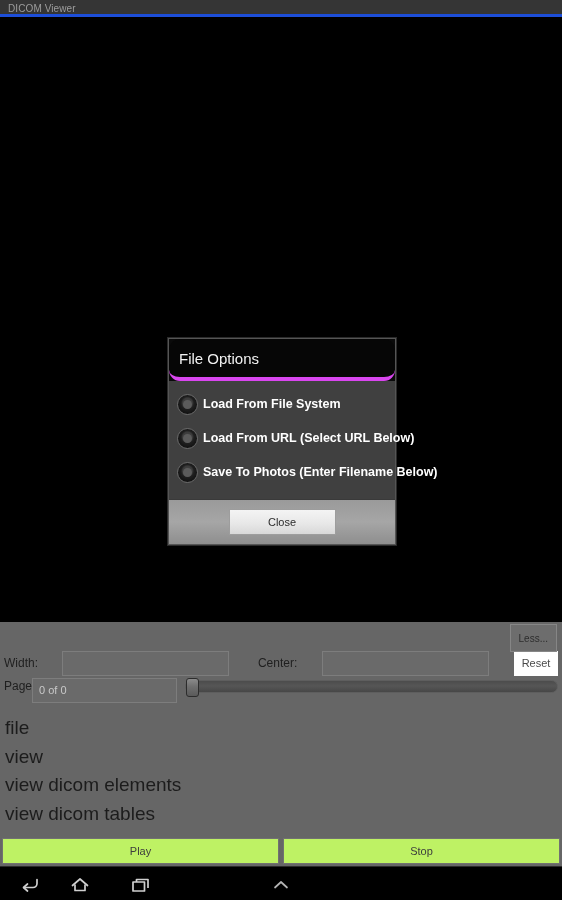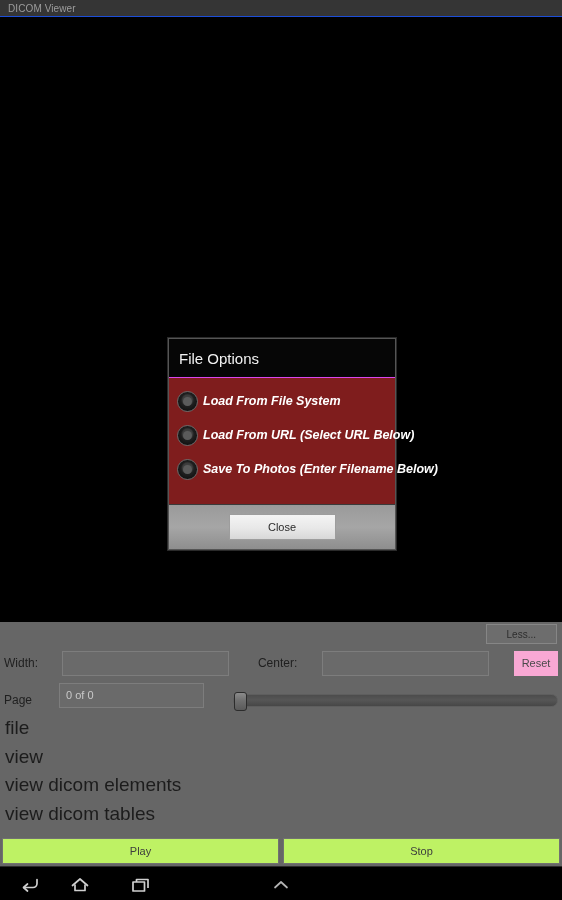--- a/index.html
+++ b/index.html
@@ -22,21 +22,21 @@
     background: #000;
   }
 
   
   .titlebar {
     position: absolute;
     left: 0; top: 0;
     width: 562px;
     height: 17px;
     background: #353535;
-    border-bottom: 1px solid #1d4ed8;
+    border-bottom: 3px solid #1d4ed8;
     box-sizing: border-box;
     padding-left: 10px;
   }
   .titlebar-text {
     position: absolute;
     left: 8px;
     top: 2px;
     font-size: 10px;
     color: #9c9c9c;
     letter-spacing: 0.1px;
@@ -59,35 +59,35 @@
     top: 338px;
     width: 228px;
     background: #0a0a0a;
     border: 1px solid #555;
     box-sizing: border-box;
     box-shadow: 0 0 0 1px #2a2a2a;
   }
   .dialog-header {
     height: 38px;
     background: #060606;
-    border-bottom: 1px solid #d946ef;
+    border-bottom: 4px solid #d946ef;
     position: relative;
+    border-radius: 11px;
   }
   .dialog-title {
     position: absolute;
     left: 10px;
     top: 10px;
     font-size: 15px;
     color: #f2f2f2;
     line-height: 19px;
   }
   .dialog-body {
-    background: #7f1d1d;
-    padding: 6px 0 18px 0;
-    font-style: italic;
+    background: #404040;
+    padding: 6px 0 10px 0;
   }
   .radio-row {
     display: flex;
     align-items: center;
     height: 34px;
     padding-left: 8px;
     cursor: default;
   }
   .radio-mark {
     width: 21px;
@@ -149,30 +149,30 @@
 
   .less-row {
     position: relative;
     height: 26px;
   }
   .less-button {
     position: absolute;
     right: 5px;
     top: 2px;
     min-width: 37px;
-    height: 20px;
+    height: 28px;
     background: #6d6d6d;
     border: 1px solid #868686;
     box-sizing: border-box;
     font-size: 10px;
     color: #2d2d2d;
     display: flex;
     align-items: center;
     justify-content: center;
-    padding: 0 20px;
+    padding: 0 8px;
     cursor: default;
   }
 
   .wc-row {
     display: flex;
     align-items: center;
     height: 30px;
     padding: 0 4px;
     gap: 20px;
   }
@@ -194,39 +194,38 @@
     cursor: text;
     overflow: hidden;
     white-space: nowrap;
   }
   .width-input { width: 195px; margin-left: 4px; }
   .center-input { width: 195px; margin-left: 5px; }
   .reset-button {
     margin-left: 5px;
     width: 52px;
     height: 25px;
-    background: #f9a8d4;
+    background: #ffffff;
     font-size: 11px;
     color: #4a4a4a;
     display: flex;
     align-items: center;
     justify-content: center;
     cursor: default;
   }
 
   .page-row {
     display: flex;
-    align-items: flex-end;
+    align-items: flex-start;
     height: 30px;
     padding: 0 4px;
-    gap: 21px;
   }
   .page-input {
     width: 145px;
-    margin-left: 6px;
+    margin-left: 0;
   }
   .slider {
     position: relative;
     margin-left: 8px;
     flex: 1;
     height: 16px;
   }
   .slider-track {
     position: absolute;
     left: 0; right: 0;

